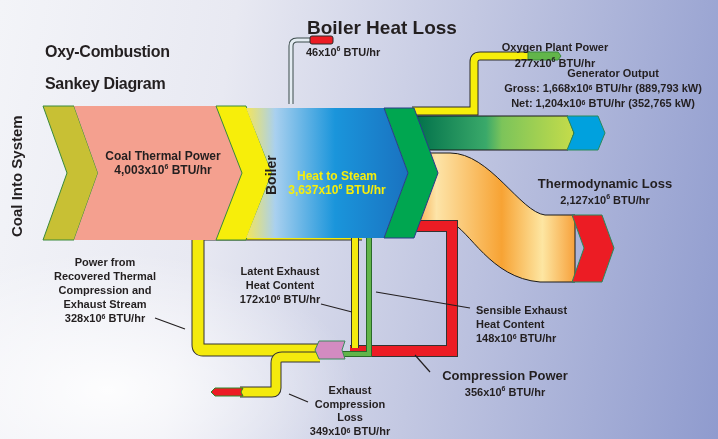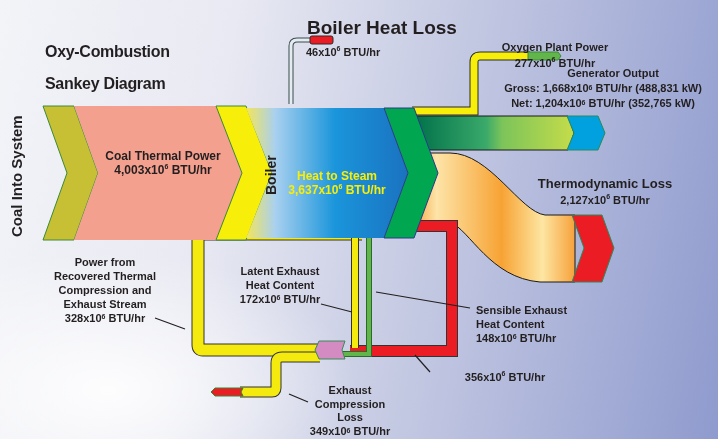--- a/index.html
+++ b/index.html
@@ -106,21 +106,21 @@
 <div class="lbl" style="left:307px; top:17px; font-size:19px;">Boiler Heat Loss</div>
 <div class="lbl" style="left:306px; top:46px; font-size:11px;"><span>46</span><span>x10</span><sup>6</sup><span> BTU/hr</span></div>
 
 <div class="lbl c" style="left:480px; top:17px; font-size:11px; width:150px;margin-top:24px;">
   <div>Oxygen Plant Power</div>
   <div style="margin-top:3px;"><span>277</span><span>x10</span><sup>6</sup><span> BTU/hr</span></div>
 </div>
 
 <div class="lbl c" style="left:490px; top:66px; font-size:11px; width:226px; line-height:15px;">
   <div style="padding-left:20px;">Generator Output</div>
-  <div><span>Gross: </span><span>1,668</span><span>x10</span><sup>6</sup><span> BTU/hr</span><span> (488,831 kW)</span></div>
+  <div><span>Gross: </span><span>1,668</span><span>x10</span><sup>6</sup><span> BTU/hr</span><span> (889,793 kW)</span></div>
   <div><span>Net: </span><span>1,204</span><span>x10</span><sup>6</sup><span> BTU/hr</span><span> (352,765 kW)</span></div>
 </div>
 
 <div class="lbl c" style="left:525px; top:177px; font-size:13px; width:160px;">
   <div>Thermodynamic Loss</div>
   <div style="font-size:11px; margin-top:2px;"><span>2,127</span><span>x10</span><sup>6</sup><span> BTU/hr</span></div>
 </div>
 
 <div class="lbl c" style="left:30px; top:255px; font-size:11px; width:150px; line-height:14px;">
   <div>Power from</div>
@@ -143,20 +143,21 @@
   <div><span>172</span><span>x10</span><sup>6</sup><span> BTU/hr</span></div>
 </div>
 
 <div class="lbl" style="left:476px; top:303px; font-size:11px; line-height:14px;">
   <div>Sensible Exhaust</div>
   <div>Heat Content</div>
   <div><span>148</span><span>x10</span><sup>6</sup><span> BTU/hr</span></div>
 </div>
 
 <div class="lbl c" style="left:425px; top:369px; font-size:13px; width:160px;">
+  <div>Compression Power</div>
   <div style="font-size:11px; margin-top:2px;"><span>356</span><span>x10</span><sup>6</sup><span> BTU/hr</span></div>
 </div>
 
 <div class="lbl c" style="left:300px; top:384px; font-size:11px; width:100px; line-height:13.5px;">
   <div>Exhaust</div>
   <div>Compression</div>
   <div>Loss</div>
   <div><span>349</span><span>x10</span><sup>6</sup><span> BTU/hr</span></div>
 </div>
 

